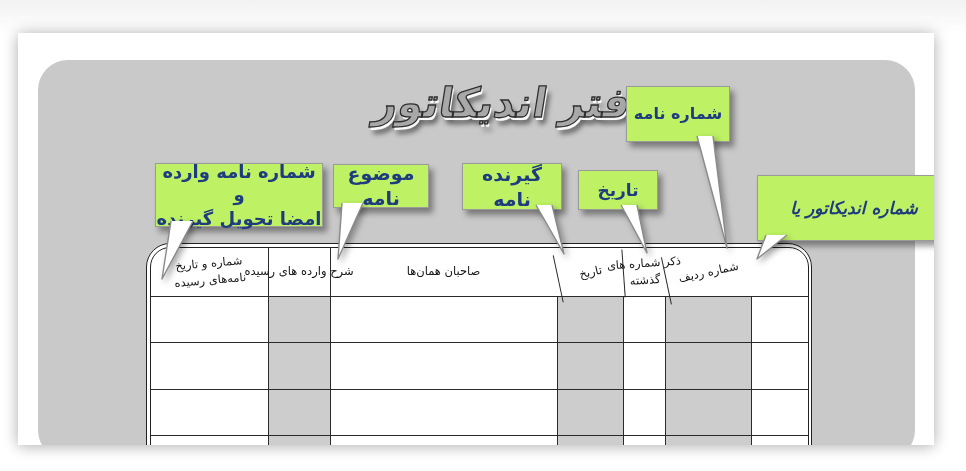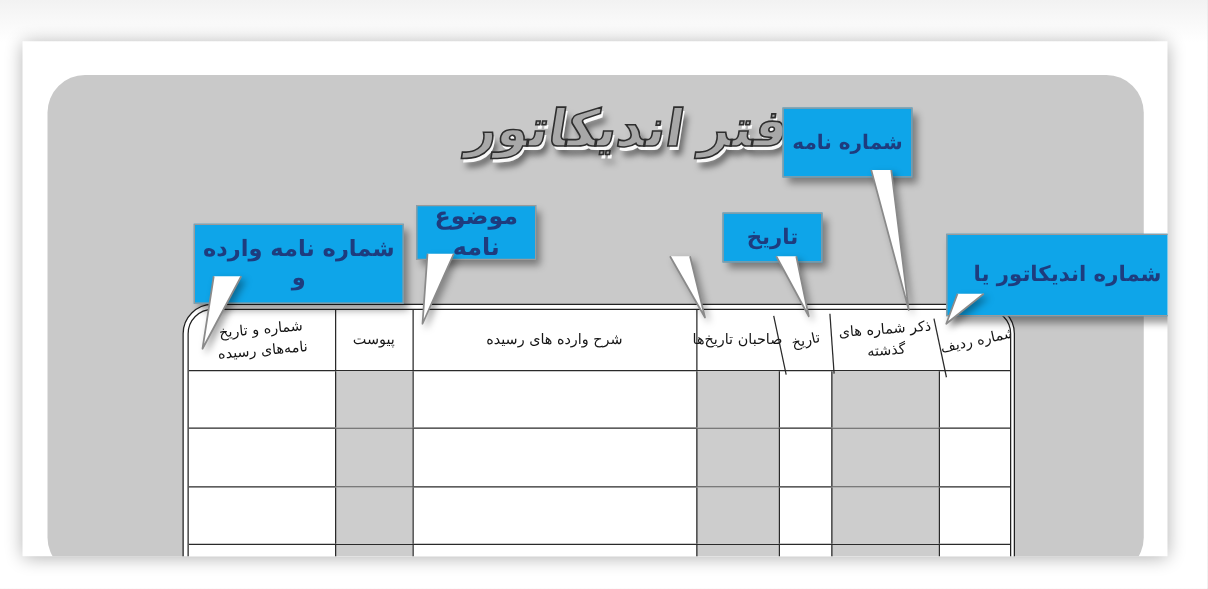--- a/index.html
+++ b/index.html
@@ -30,32 +30,32 @@
     font-size:41px; font-weight:bold; letter-spacing:1px;
     color:#a8a8a8;
     -webkit-text-stroke:1.3px #2e2e2e;
     text-shadow:2px 3px 0 rgba(255,255,255,0.95), 5px 7px 5px rgba(0,0,0,0.5);
     transform:skewX(-9deg);
   }
 
   
   .callout {
     position:absolute; z-index:20;
-    background:#0ea5e9; border:1px solid #9a9a9a;
+    background:#bef264; border:1px solid #9a9a9a;
     box-shadow:4px 5px 6px rgba(0,0,0,0.4);
     color:#1e3c7e; font-weight:bold;
     display:flex; flex-direction:column; align-items:center; justify-content:center;
     direction:rtl; text-align:center; line-height:1.3;
   }
   .co-ref        { left:608px; top:53px;  width:104px; height:56px; font-size:16px; }
-  .co-incoming   { left:137px; top:130px; width:168px; height:64px; font-size:18px;margin-top:16px; }
+  .co-incoming   { left:137px; top:130px; width:168px; height:64px; font-size:18px; }
   .co-subject    { left:315px; top:131px; width:96px; height:44px; font-size:19px; }
   .co-recipient  { left:444px; top:130px; width:100px; height:47px; font-size:19px; }
   .co-date       { left:560px; top:137px; width:80px;  height:40px; font-size:17px; }
-  .co-indicator  { left:739px; top:154px; width:194px; height:66px; font-size:17px; }
+  .co-indicator  { left:739px; top:142px; width:194px; height:66px; font-size:17px;font-style:italic; }
 
   
   .tails {
     position:absolute; left:0; top:0; width:916px; height:412px;
     z-index:30; pointer-events:none;
   }
   .tails path { filter:drop-shadow(3px 3px 3px rgba(0,0,0,0.35)); }
 
   
   .reg-table {
@@ -92,47 +92,48 @@
 
     <div class="gray-panel"></div>
 
     <div class="main-title">دفتر اندیکاتور</div>
 
     <div class="callout co-ref">
       <span>شماره نامه</span>
     </div>
     <div class="callout co-incoming">
       <span>شماره نامه وارده و</span>
+      <span>امضا تحویل گیرنده</span>
     </div>
     <div class="callout co-subject">
       <span>موضوع نامه</span>
+    </div>
+    <div class="callout co-recipient">
+      <span>گیرنده نامه</span>
     </div>
     <div class="callout co-date">
       <span>تاریخ</span>
     </div>
     <div class="callout co-indicator">
       <span>شماره اندیکاتور یا</span>
     </div>
 
     <div class="reg-table">
       <div class="reg-inner">
 
         <div class="grid-row hrow">
           <div class="h-tilt5">
             <span>شماره و تاریخ</span>
             <span>نامه‌های رسیده</span>
           </div>
           <div>
-            <span>پیوست</span>
-          </div>
-          <div>
             <span>شرح وارده های رسیده</span>
           </div>
           <div class="h-small">
-            <span>صاحبان تاریخ‌ها</span>
+            <span>صاحبان همان‌ها</span>
           </div>
           <div class="h-tilt12">
             <span>تاریخ</span>
           </div>
           <div class="h-tilt4">
             <span>ذکر شماره های</span>
             <span>گذشته</span>
           </div>
           <div class="h-tilt12 h-small">
             <span>شماره ردیف</span>

